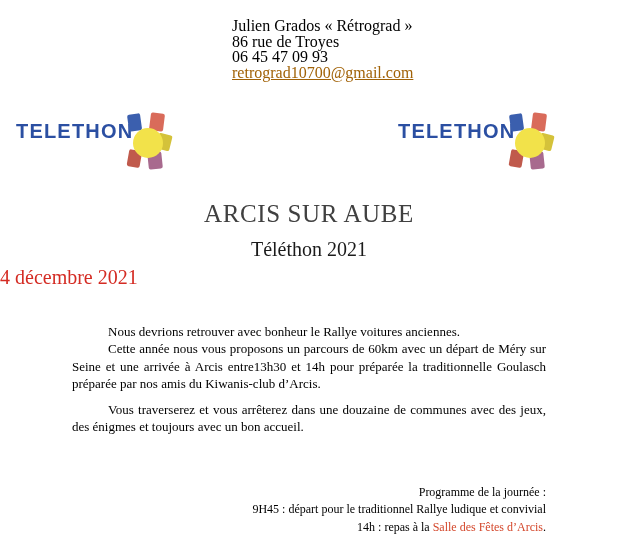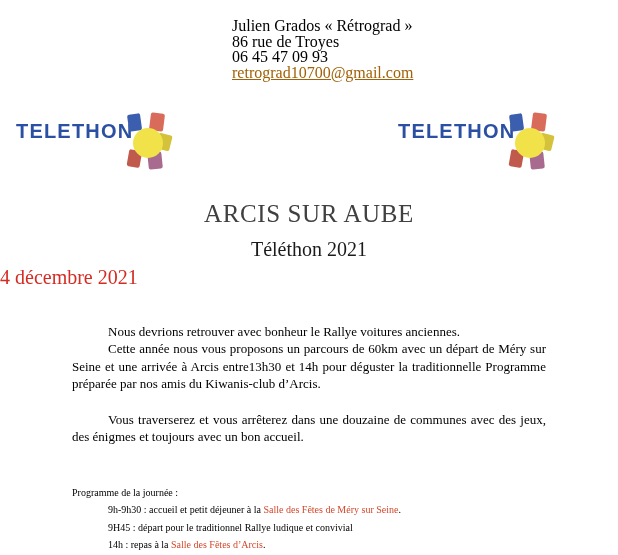--- a/index.html
+++ b/index.html
@@ -104,31 +104,32 @@
     line-height: 17.4px;
     text-align: justify;
   }
   .body-text p {
     margin: 0 0 0 0;
   }
   .body-text p.indent {
     text-indent: 36px;
   }
   .body-text p.gap {
-    margin-top: 18px;
+    margin-top: 8px;
   }
 
   
   .program {
     position: absolute;
     left: 72px;
     top: 484px;
     width: 474px;
-    font-size: 10px;
+    font-size: 12px;
     line-height: 17.4px;
+    text-align: right;
   }
   .program .heading {
     margin: 0;
   }
   .program .line {
     margin: 0;
     padding-left: 36px;
   }
   .hl {
     color: #d4472b;
@@ -173,24 +174,23 @@
       </svg>
     </div>
   </div>
 
   <div class="title-main">ARCIS SUR AUBE</div>
   <div class="title-sub">Téléthon 2021</div>
   <div class="title-date">4 décembre 2021</div>
 
   <div class="body-text">
     <p class="indent">Nous devrions retrouver avec bonheur le Rallye voitures anciennes.</p>
-    <p class="indent">Cette année nous vous proposons un parcours de 60km avec un départ de Méry sur Seine et une arrivée à Arcis entre13h30 et 14h pour déguster la traditionnelle Programme préparée par nos amis du Kiwanis-club d’Arcis.</p>
+    <p class="indent">Cette année nous vous proposons un parcours de 60km avec un départ de Méry sur Seine et une arrivée à Arcis entre13h30 et 14h pour préparée la traditionnelle Goulasch préparée par nos amis du Kiwanis-club d’Arcis.</p>
     <p class="indent gap">Vous traverserez et vous arrêterez dans une douzaine de communes avec des jeux, des énigmes et toujours avec un bon accueil.</p>
   </div>
 
   <div class="program">
     <p class="heading">Programme de la journée :</p>
-    <p class="line"><span>9h-9h30 : accueil et petit déjeuner à la </span><span class="hl">Salle des Fêtes de Méry sur Seine</span><span>.</span></p>
     <p class="line">9H45 : départ pour le traditionnel Rallye ludique et convivial</p>
     <p class="line"><span>14h : repas à la </span><span class="hl">Salle des Fêtes d’Arcis</span><span>.</span></p>
   </div>
 
 </div>
 
 </body></html>

